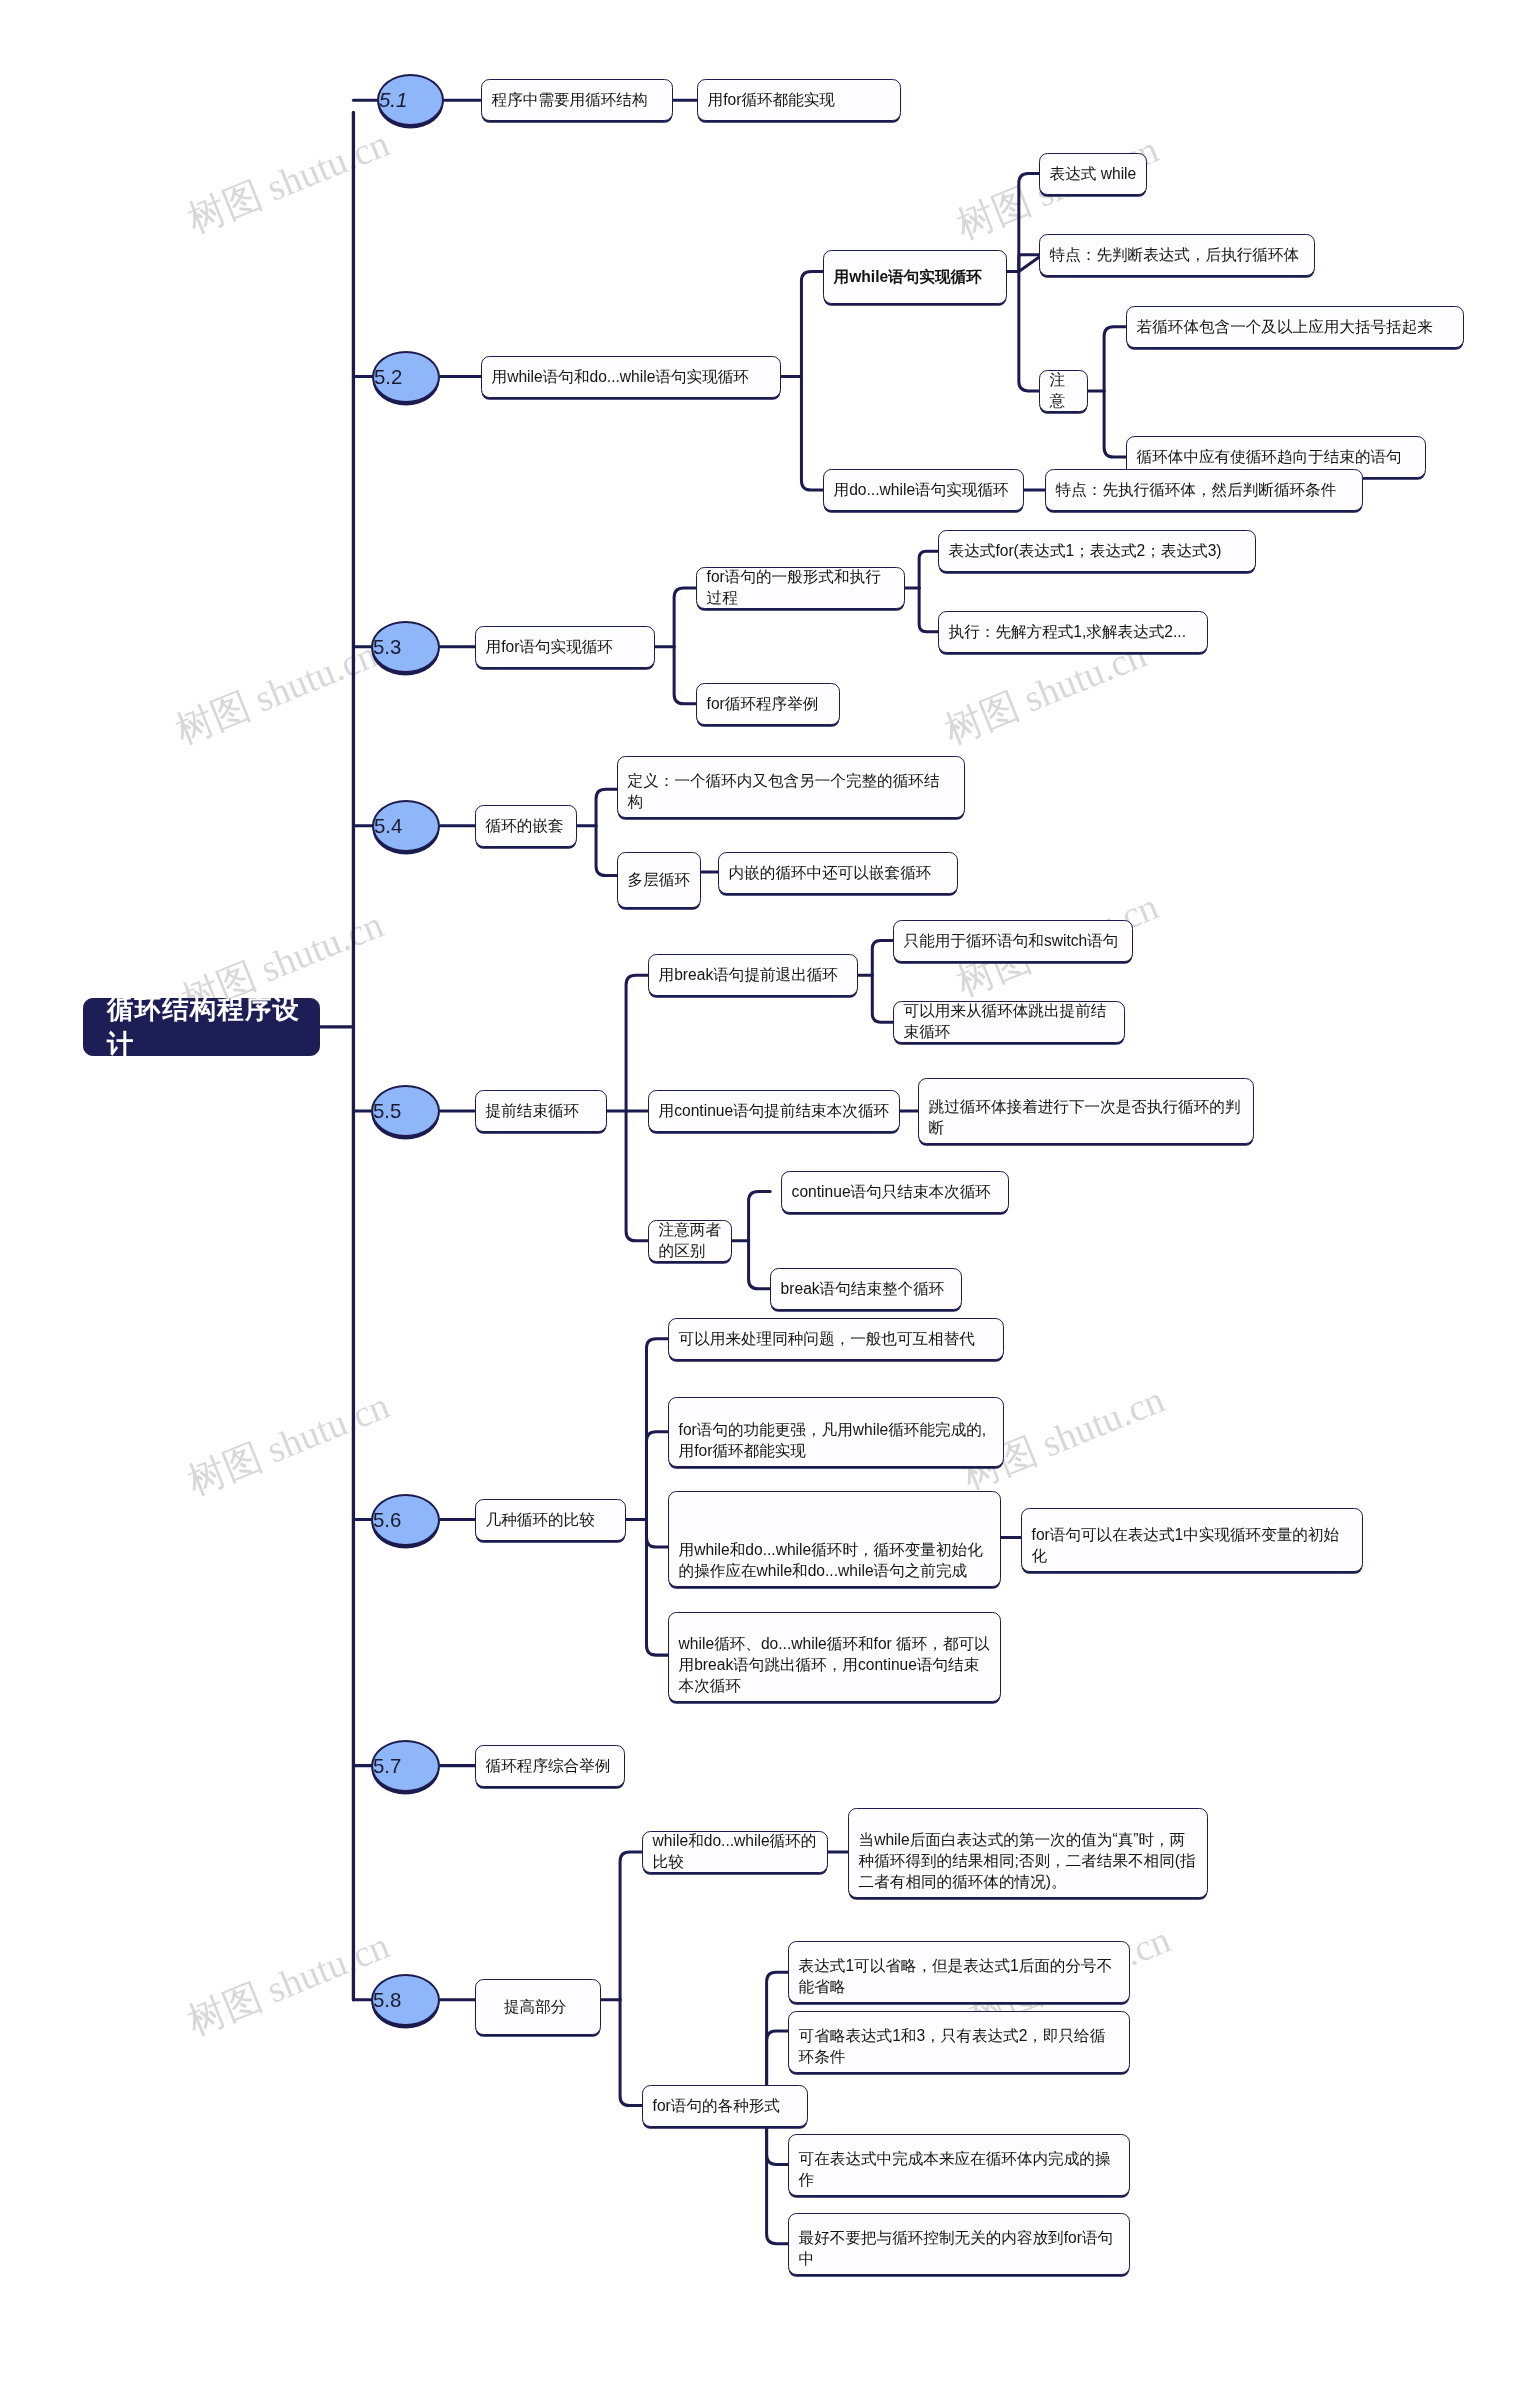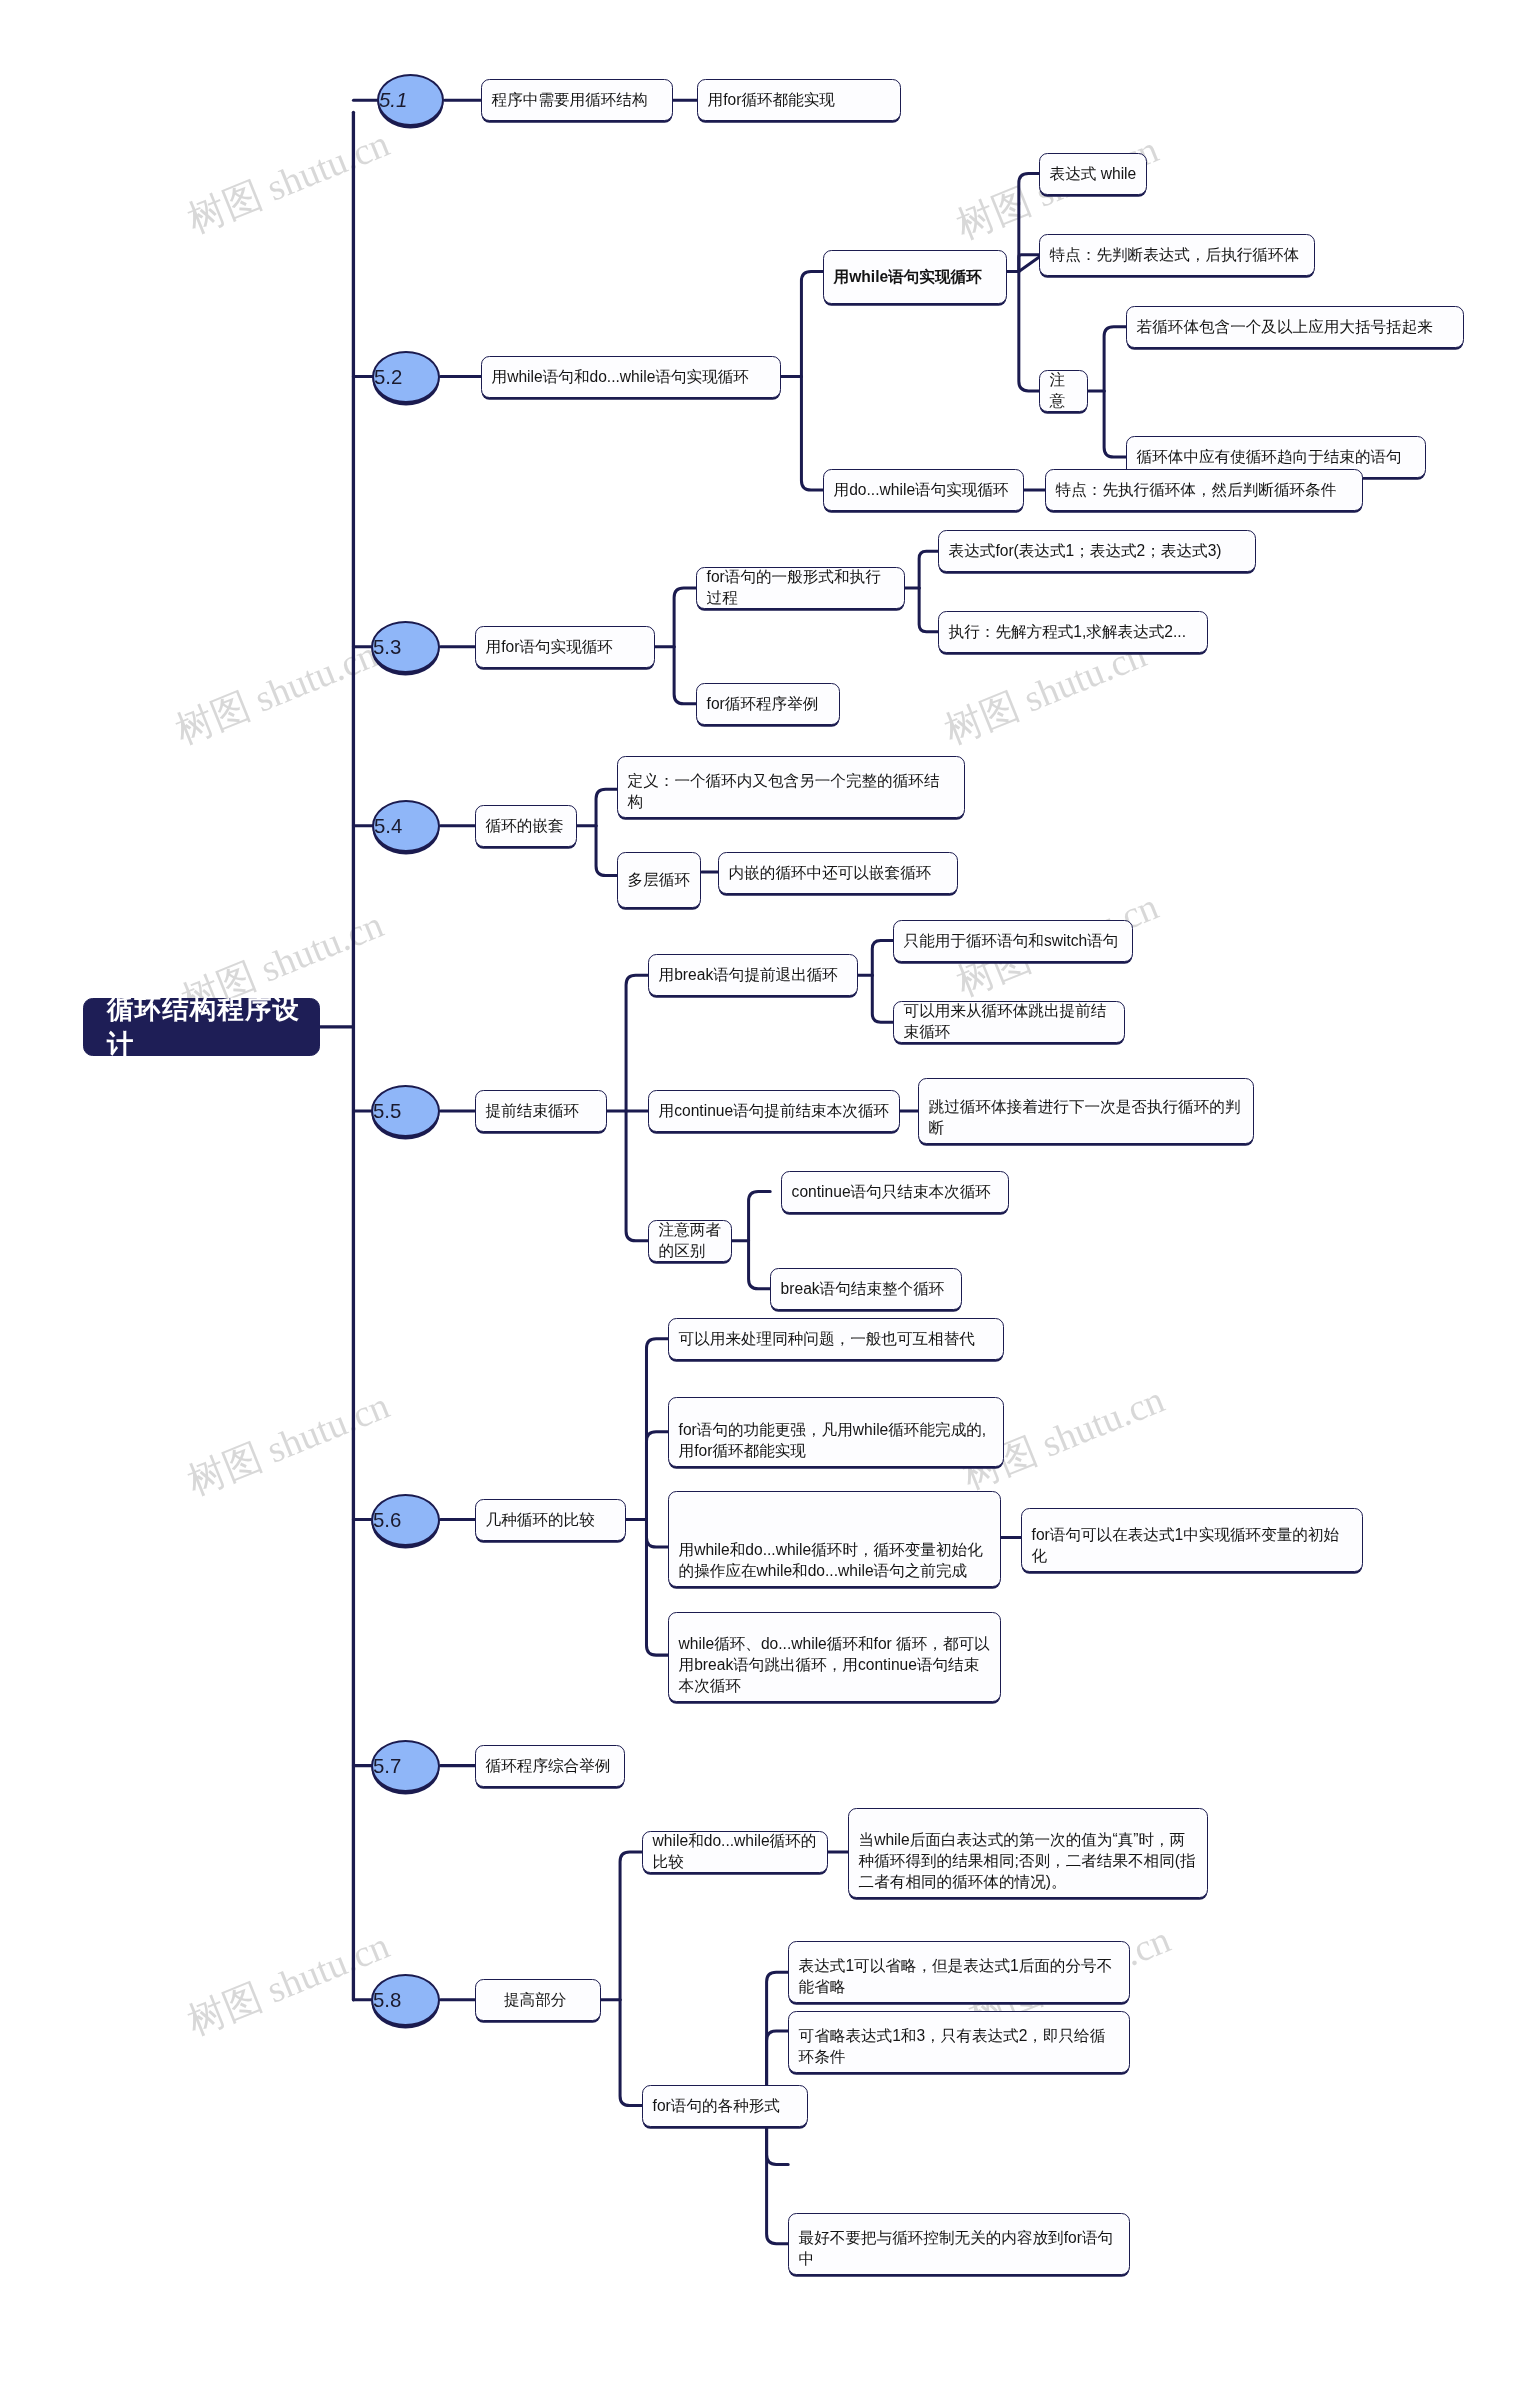--- a/index.html
+++ b/index.html
@@ -346,36 +346,39 @@
   <div class="node badge" style="left:371px; top:1740px; width:69px; height:52px;">
     <span>5.7</span>
   </div>
   <div class="node" style="left:475px; top:1745px; width:150px; height:42px;">
     <span>循环程序综合举例</span>
   </div>
 
   <div class="node badge" style="left:371px; top:1974px; width:69px; height:52px;">
     <span>5.8</span>
   </div>
-  <div class="node" style="left:475px; top:1979px; width:126px; height:42px;padding-left:28px;">
+  <div class="node" style="left:475px; top:1979px; width:126px; height:56px;padding-left:28px;">
     <span>提高部分</span>
   </div>
   <div class="node" style="left:642px; top:1831px; width:186px; height:42px;">
     <span>while和do...while循环的比较</span>
   </div>
   <div class="node wrap" style="left:848px; top:1808px; width:360px; height:90px;">
     <span>当while后面白表达式的第一次的值为“真”时，两种循环得到的结果相同;否则，二者结果不相同(指二者有相同的循环体的情况)。</span>
   </div>
   <div class="node" style="left:642px; top:2085px; width:166px; height:42px;">
     <span>for语句的各种形式</span>
   </div>
   <div class="node wrap" style="left:788px; top:1941px; width:342px; height:62px;">
     <span>表达式1可以省略，但是表达式1后面的分号不能省略</span>
   </div>
   <div class="node wrap" style="left:788px; top:2011px; width:342px; height:62px;">
     <span>可省略表达式1和3，只有表达式2，即只给循环条件</span>
   </div>
+  <div class="node wrap" style="left:788px; top:2134px; width:342px; height:62px;">
+    <span>可在表达式中完成本来应在循环体内完成的操作</span>
+  </div>
   <div class="node wrap" style="left:788px; top:2213px; width:342px; height:62px;">
     <span>最好不要把与循环控制无关的内容放到for语句中</span>
   </div>
 
 </div>
 
 
 </body></html>

